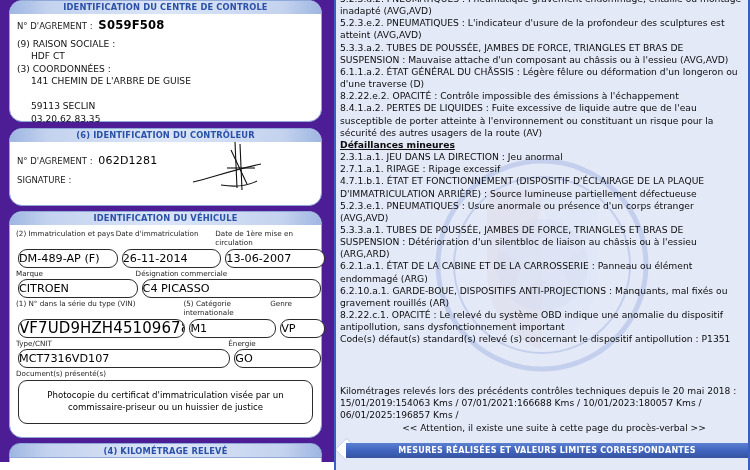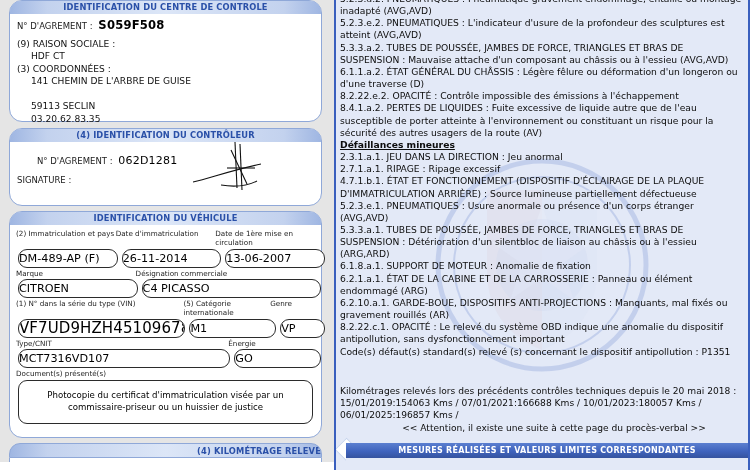--- a/index.html
+++ b/index.html
@@ -21,21 +21,21 @@
     inset: 0;
     display: flex;
     background: #ffffff;
   }
 
   
   #left-col {
     position: relative;
     width: 334px;
     height: 462px;
-    background: #e5e5e5;
+    background: #4c1d95;
     flex: 0 0 334px;
   }
 
   .panel {
     position: absolute;
     left: 9px;
     right: 12px;
     border: 1.4px solid #8fa8d8;
     border-radius: 13px;
     background: #ffffff;
@@ -172,21 +172,20 @@
   }
   #ribbon-km {
     left: 9px;
     right: 12px;
     top: 443px;
     border: 1.4px solid #8fa8d8;
     border-radius: 11px 11px 0 0;
     background: linear-gradient(to right,#9fb6e2 0%,#c3d2ee 12%,#dce6f7 50%,#c3d2ee 88%,#9fb6e2 100%);
     color: #2a50a8;
     letter-spacing: .15px;
-    text-align: right;
   }
   #km-open-box {
     position: absolute;
     left: 9px;
     right: 12px;
     top: 458px;
     bottom: 0;
     border-left: 1.4px solid #8fa8d8;
     border-right: 1.4px solid #8fa8d8;
     background: #fff;
@@ -300,23 +299,23 @@
         <div class="row-line indent">HDF CT</div>
         <div class="row-line">(3) COORDONNÉES :</div>
         <div class="row-line indent">141 CHEMIN DE L'ARBRE DE GUISE</div>
         <div class="row-line indent" style="height:12px;">&nbsp;</div>
         <div class="row-line indent">59113 SECLIN</div>
         <div class="row-line indent">03.20.62.83.35</div>
       </div>
     </div>
 
     <div class="panel" id="panel-controleur">
-      <div class="panel-head">(4) IDENTIFICATION DU CONTRÔLEUR</div>
+      <div class="panel-head">(6) IDENTIFICATION DU CONTRÔLEUR</div>
       <div class="panel-body">
-        <div class="row-line" style="margin-bottom:6px;margin-left:20px;">
+        <div class="row-line" style="margin-bottom:6px;">
           <span class="lbl-sm">N° D'AGREMENT :</span>
           &nbsp;<span class="val-med">062D1281</span>
         </div>
         <div class="row-line lbl-sm">SIGNATURE :</div>
         <svg id="signature-mark" viewBox="0 0 90 62">
           <g fill="none" stroke="#111" stroke-width="1.1">
             <path d="M44 4 L46 50"></path>
             <path d="M49 6 L51 52"></path>
             <path d="M40 12 L56 46"></path>
             <path d="M2 44 C20 40 34 34 70 26"></path>
@@ -399,21 +398,20 @@
       <div class="d-item">5.3.3.a.2. TUBES DE POUSSÉE, JAMBES DE FORCE, TRIANGLES ET BRAS DE SUSPENSION : Mauvaise attache d'un composant au châssis ou à l'essieu (AVG,AVD)</div>
       <div class="d-item">6.1.1.a.2. ÉTAT GÉNÉRAL DU CHÂSSIS : Légère fêlure ou déformation d'un longeron ou d'une traverse (D)</div>
       <div class="d-item">8.2.22.e.2. OPACITÉ : Contrôle impossible des émissions à l'échappement</div>
       <div class="d-item">8.4.1.a.2. PERTES DE LIQUIDES : Fuite excessive de liquide autre que de l'eau susceptible de porter atteinte à l'environnement ou constituant un risque pour la sécurité des autres usagers de la route (AV)</div>
       <div class="d-head">Défaillances mineures</div>
       <div class="d-item">2.3.1.a.1. JEU DANS LA DIRECTION : Jeu anormal</div>
       <div class="d-item">2.7.1.a.1. RIPAGE : Ripage excessif</div>
       <div class="d-item">4.7.1.b.1. ÉTAT ET FONCTIONNEMENT (DISPOSITIF D'ÉCLAIRAGE DE LA PLAQUE D'IMMATRICULATION ARRIÈRE) : Source lumineuse partiellement défectueuse</div>
       <div class="d-item">5.2.3.e.1. PNEUMATIQUES : Usure anormale ou présence d'un corps étranger (AVG,AVD)</div>
       <div class="d-item">5.3.3.a.1. TUBES DE POUSSÉE, JAMBES DE FORCE, TRIANGLES ET BRAS DE SUSPENSION : Détérioration d'un silentbloc de liaison au châssis ou à l'essieu (ARG,ARD)</div>
-      <div class="d-item">6.1.8.a.1. SUPPORT DE MOTEUR : Anomalie de fixation</div>
       <div class="d-item">6.2.1.a.1. ÉTAT DE LA CABINE ET DE LA CARROSSERIE : Panneau ou élément endommagé (ARG)</div>
       <div class="d-item">6.2.10.a.1. GARDE-BOUE, DISPOSITIFS ANTI-PROJECTIONS : Manquants, mal fixés ou gravement rouillés (AR)</div>
       <div class="d-item">8.2.22.c.1. OPACITÉ : Le relevé du système OBD indique une anomalie du dispositif antipollution, sans dysfonctionnement important</div>
       <div class="d-item">Code(s) défaut(s) standard(s) relevé (s) concernant le dispositif antipollution : P1351</div>
     </div>
 
     <div id="km-history">
       <div>Kilométrages relevés lors des précédents contrôles techniques depuis le 20 mai 2018 :</div>
       <div>15/01/2019:154063 Kms / 07/01/2021:166688 Kms / 10/01/2023:180057 Kms /</div>
       <div>06/01/2025:196857 Kms /</div>

